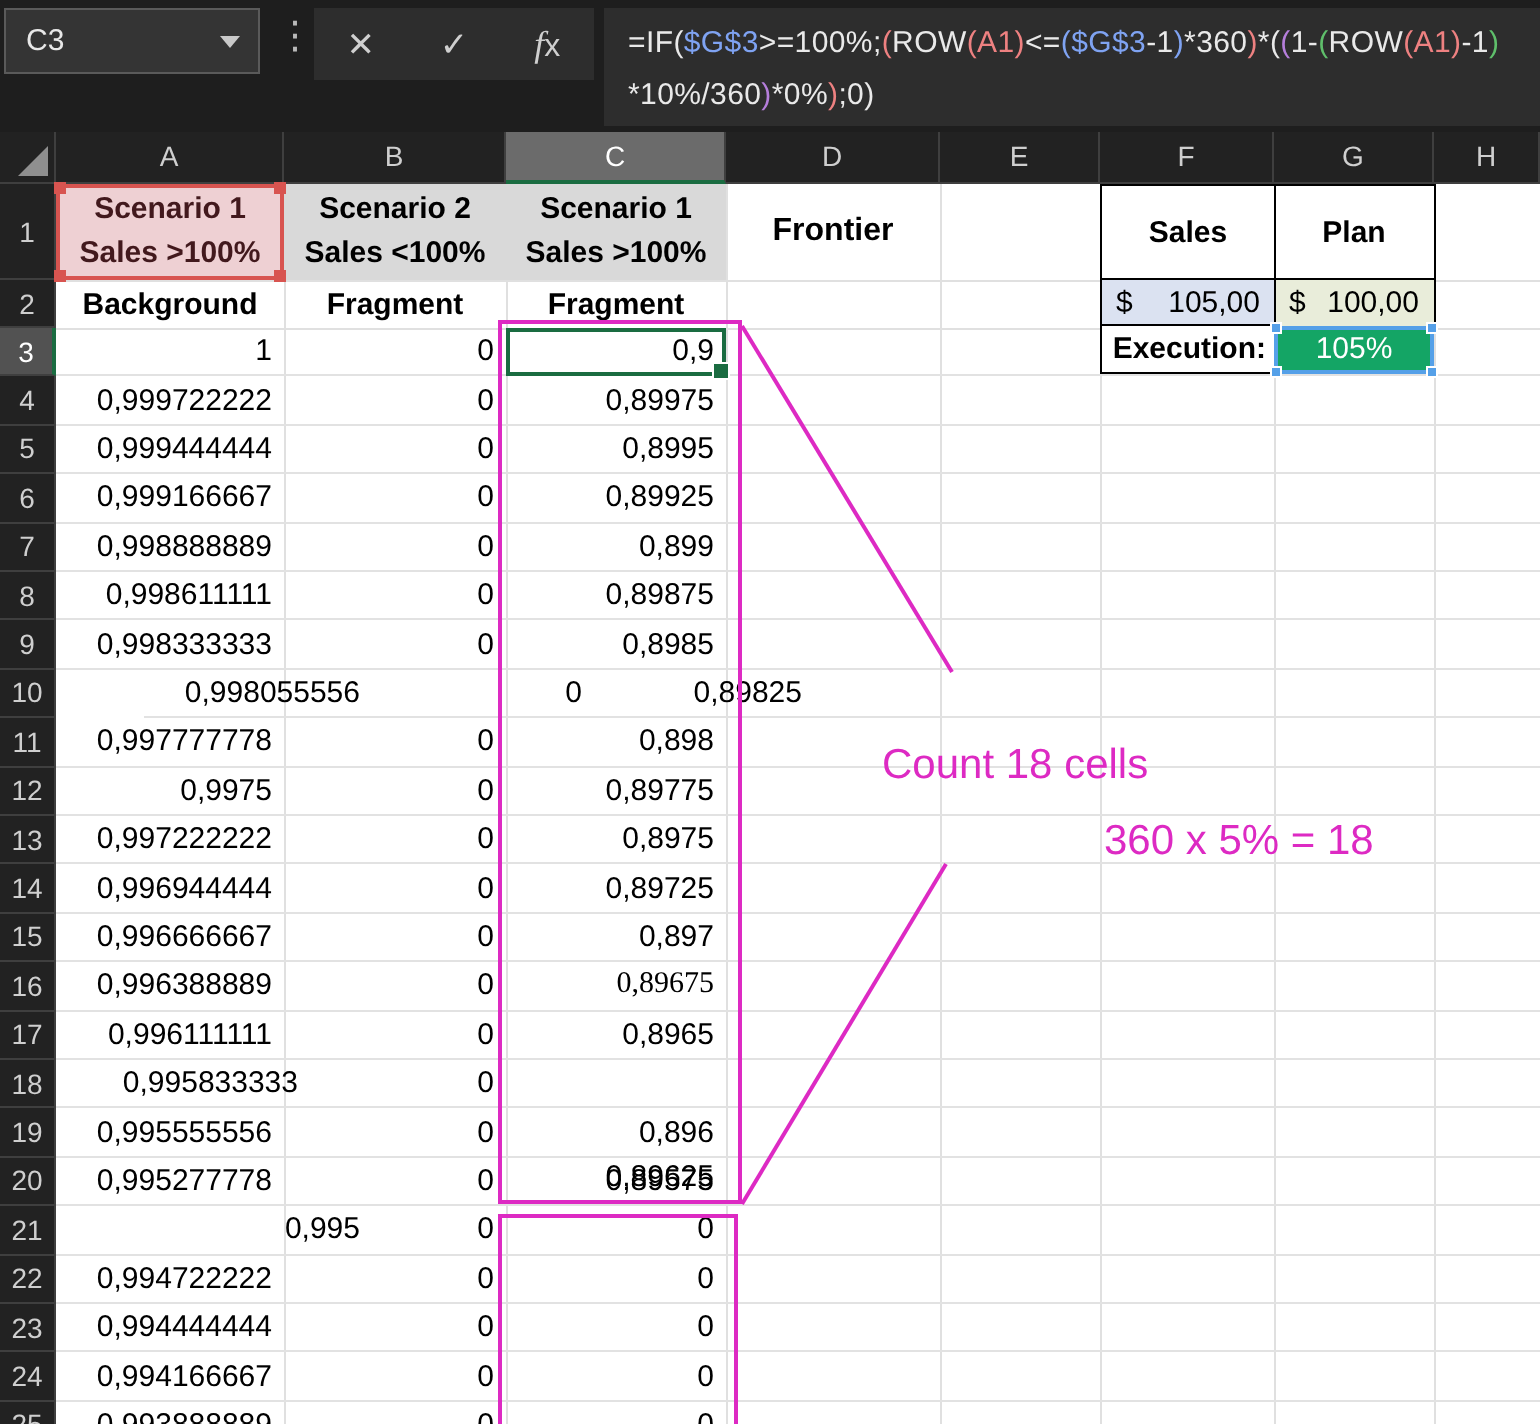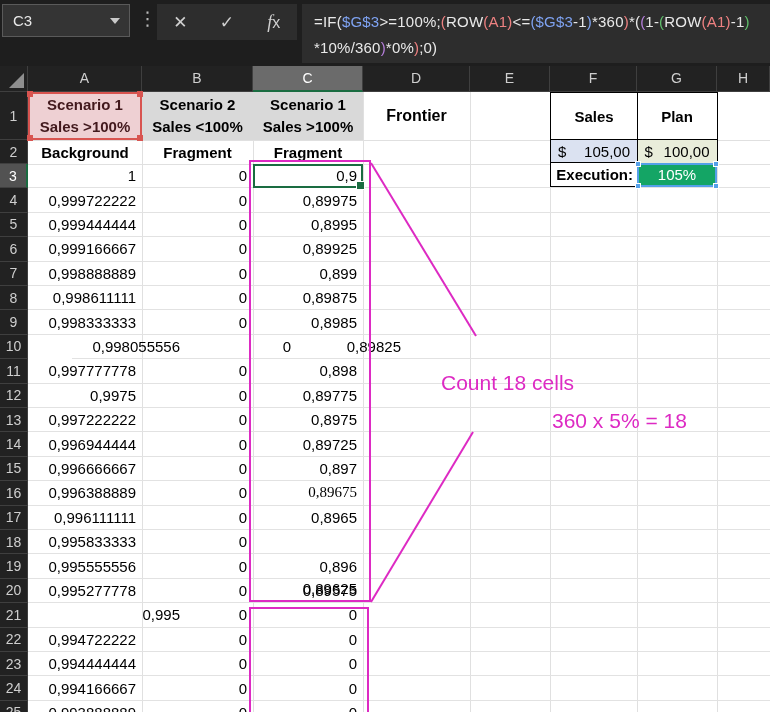--- a/index.html
+++ b/index.html
@@ -204,21 +204,21 @@
           <div class="dcell" style="left: 0px; width: 108px;">0,996388889</div>
           <div class="dcell" style="left: 114px; width: 105px;">0</div>
           <div class="dcell" style="left: 225px; width: 104px; font-family: Liberation Serif, serif;">0,89675</div>
         </div>
         <div class="drow" style="top: 439.6px; height: 24.4px;">
           <div class="dcell" style="left: 0px; width: 108px; text-align: right;">0,996111111</div>
           <div class="dcell" style="left: 114px; width: 105px;">0</div>
           <div class="dcell" style="left: 225px; width: 104px;">0,8965</div>
         </div>
         <div class="drow" style="top: 464px; height: 24.4px;">
-          <div class="dcell" style="left: 0px; width: 108px;">0,995833333</div>
+          <div class="dcell" style="left: 0px; width: 108px; padding-left: 13px;">0,995833333</div>
           <div class="dcell" style="left: 114px; width: 105px;">0</div>
           <div class="dcell" style="left: 225px; width: 104px; margin-top: 47px;">0,89625</div>
         </div>
         <div class="drow" style="top: 488.4px; height: 24.4px;">
           <div class="dcell" style="left: 0px; width: 108px;">0,995555556</div>
           <div class="dcell" style="left: 114px; width: 105px;">0</div>
           <div class="dcell" style="left: 225px; width: 104px;">0,896</div>
         </div>
         <div class="drow" style="top: 512.8px; height: 24.4px;">
           <div class="dcell" style="left: 0px; width: 108px;">0,995277778</div>

